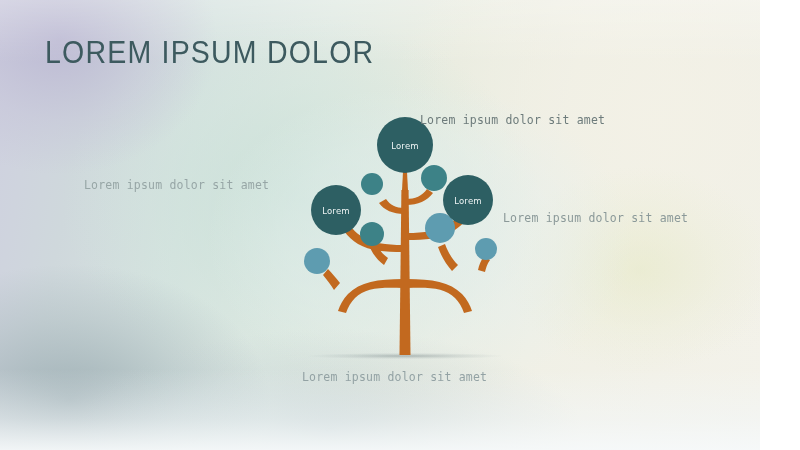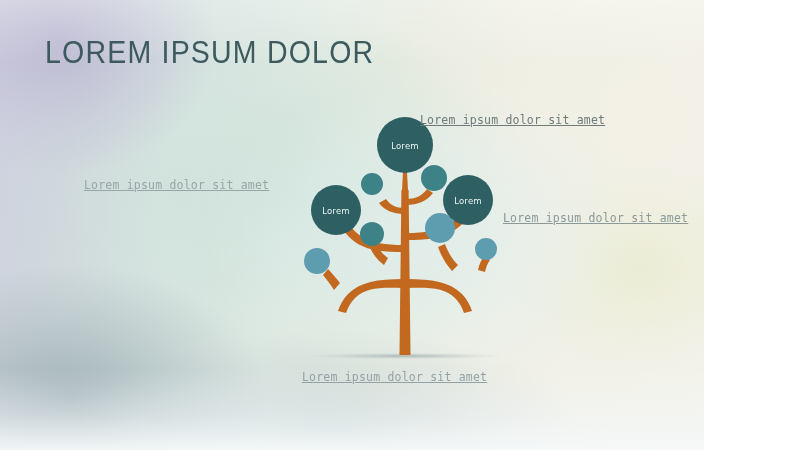--- a/index.html
+++ b/index.html
@@ -2,21 +2,21 @@
 <html><head>
 <meta charset="utf-8">
 <style>
   html, body {
     margin: 0;
     padding: 0;
     background: #ffffff;
   }
   #slide {
     position: relative;
-    width: 704px;
+    width: 760px;
     height: 450px;
     overflow: hidden;
     font-family: "Liberation Sans", sans-serif;
     background: #dfe7e4;
   }
 
   
   .bg-layer {
     position: absolute;
     inset: 0;
@@ -117,21 +117,20 @@
     letter-spacing: 0.2px;
   }
 
   
   .callout {
     position: absolute;
     font-family: "DejaVu Sans Mono", "Liberation Mono", monospace;
     font-size: 11.5px;
     letter-spacing: 0.2px;
     white-space: nowrap;
-    text-decoration: underline;
   }
   #label-top {
     left: 420px;
     top: 113px;
     color: #6d7b7b;
   }
   #label-left {
     left: 84px;
     top: 178px;
     color: #97a6a6;

